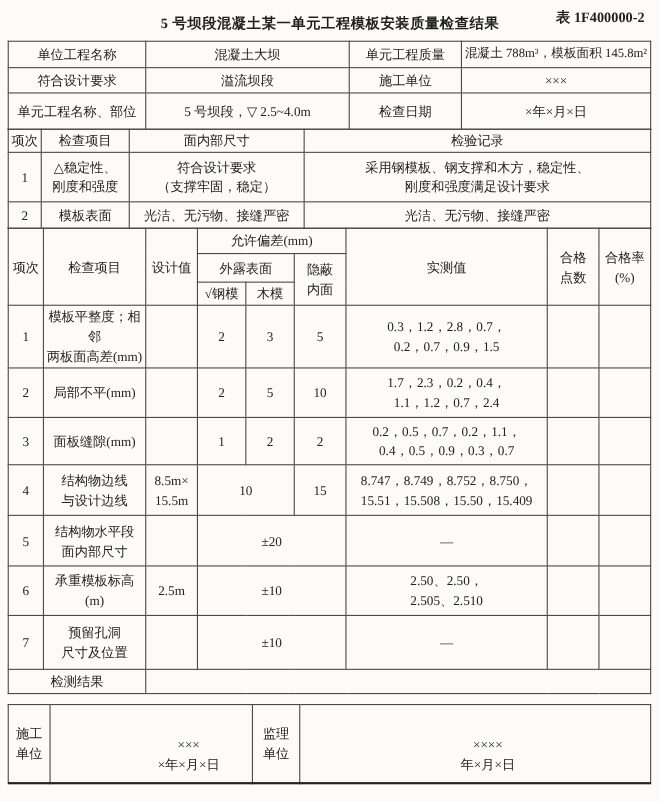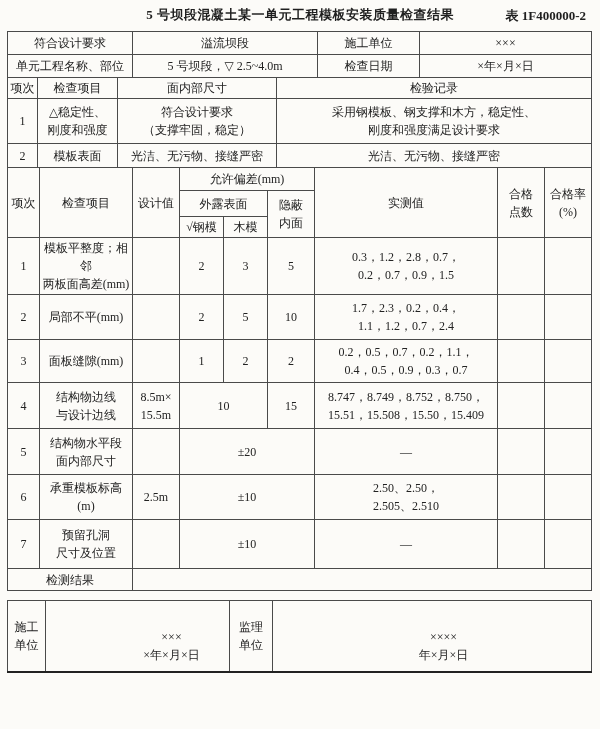--- a/index.html
+++ b/index.html
@@ -5,21 +5,21 @@
   html,body{margin:0;padding:0;}
   body{
     width:600px;height:729px;
     background:#fcfbf8;
     font-family:"Liberation Serif","DejaVu Serif",serif;
     color:#1f1f1f;
     -webkit-font-smoothing:antialiased;
   }
   .page{position:relative;width:600px;height:729px;overflow:hidden;}
   .titlebar{
-    position:relative;height:25px;padding-top:6px;
+    position:relative;height:25px;padding-top:12px;
     font-size:13px;font-weight:bold;
   }
   .titlebar .main-title{display:block;text-align:center;letter-spacing:.5px;}
   .titlebar .tbl-no{position:absolute;right:14px;top:7px;font-weight:bold;}
   table{
     border-collapse:collapse;table-layout:fixed;
     width:584px;margin-left:7px;
     font-size:12px;color:#222;
   }
   td{
@@ -48,27 +48,33 @@
 </div>
 
 <table>
   <colgroup>
         <col style="width:125px">
         <col style="width:185px">
         <col style="width:102px">
         <col style="width:172px">
       </colgroup>
   <tbody>
+        <tr style="height:24px">
+    <td>单位工程名称</td>
+    <td>混凝土大坝</td>
+    <td>单元工程质量</td>
+    <td class="smaller">混凝土 788m³，模板面积 145.8m²</td>
+  </tr>
   <tr style="height:23px">
     <td>符合设计要求</td>
     <td>溢流坝段</td>
     <td>施工单位</td>
     <td>×××</td>
   </tr>
-  <tr style="height:23px">
+  <tr style="height:33px">
     <td>单元工程名称、部位</td>
     <td>5 号坝段，▽ 2.5~4.0m</td>
     <td>检查日期</td>
     <td>×年×月×日</td>
   </tr>
 </tbody>
     </table>
 
 <table class="t-b">
   <colgroup>

